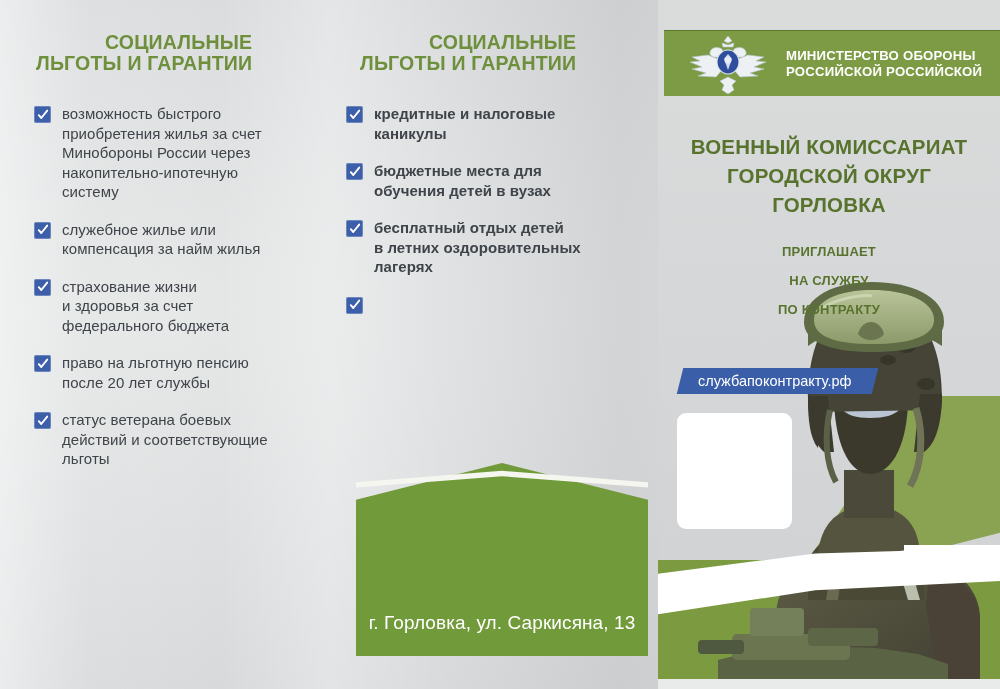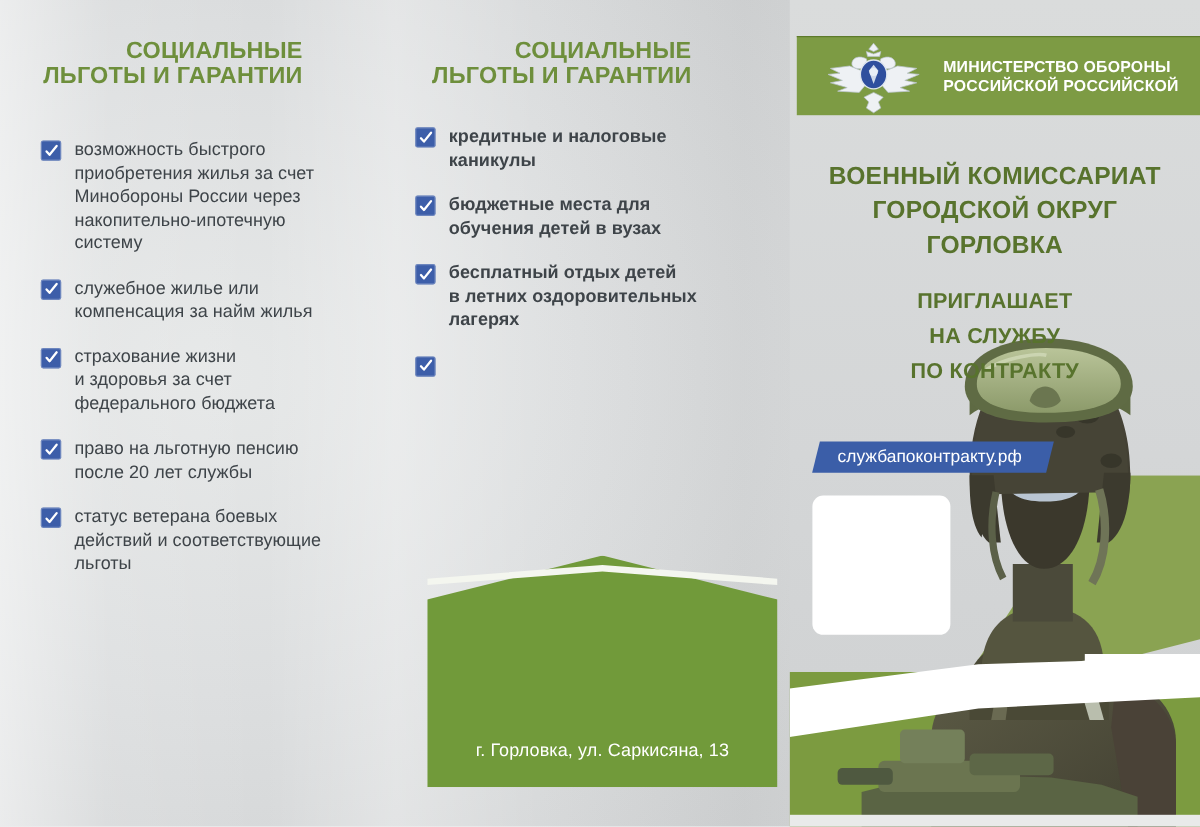--- a/index.html
+++ b/index.html
@@ -33,21 +33,21 @@
   #col2{ left:340px; width:310px; }
 
   .col-title{
     position:absolute; left:36px; top:32px;
     color:#6e8f3c; font-weight:bold; font-size:19.5px;
     line-height:21px; letter-spacing:.2px; white-space:pre-line;text-align:right;
   }
   #col2 .col-title{ left:20px; }
 
   .bullets{ position:absolute; left:34px; right:6px; }
-  #col1 .bullets{ top:115px; }
+  #col1 .bullets{ top:104px; }
   #col2 .bullets{ left:6px; top:104px;font-weight:bold; }
 
   .bullet{ display:flex; align-items:flex-start; margin-bottom:18px; }
   .cbox{
     flex:0 0 auto; width:17px; height:17px; margin-top:2px; margin-right:11px;
     background:#3d5ea9; border-radius:2px;
     display:flex; align-items:center; justify-content:center;
     box-shadow:0 0 0 1px rgba(255,255,255,.25) inset;
   }
   .cbox svg{ display:block; }
@@ -65,21 +65,21 @@
     position:absolute; inset:0; background:#719a3a;
     clip-path:polygon(0% 19%, 50% 0%, 100% 19%, 100% 100%, 0% 100%);
   }
   #green-panel .gchev{
     position:absolute; left:0; top:0; width:100%; height:60px;
     clip-path:polygon(0% 32%, 50% 13%, 100% 32%, 100% 41%, 50% 22%, 0% 41%);
     background:#f4f6ef;
   }
   #green-addr{
     position:absolute; left:0; right:0; bottom:22px; text-align:center;
-    color:#ffffff; font-size:15px; letter-spacing:.1px;
+    color:#ffffff; font-size:19px; letter-spacing:.1px;
   }
 
   
   #right{
     position:absolute; left:658px; top:0; width:342px; height:689px;
     overflow:hidden;
   }
   #right-bg{
     position:absolute; inset:0;
     background:linear-gradient(180deg,#dadcdc 0%,#d4d6d7 55%,#cfd1d2 100%);
@@ -95,21 +95,21 @@
     margin-left:12px; white-space:pre-line; letter-spacing:.2px;
   }
 
   #recruit-title{
     position:absolute; left:0; right:0; top:120px; text-align:center;
     color:#58732d; font-weight:bold; font-size:20.5px; line-height:29px;
     white-space:pre-line; letter-spacing:.2px;margin-top:12px;
   }
   #recruit-cta{
     position:absolute; left:0; right:0; top:237px; text-align:center;
-    color:#58732d; font-weight:bold; font-size:18px; line-height:29px;
+    color:#58732d; font-weight:bold; font-size:13px; line-height:29px;
     white-space:pre-line; letter-spacing:.2px;
   }
 
   
   #wedge-a{
     position:absolute; left:120px; top:396px; width:222px; height:190px;
     background:#8aa352;
     clip-path:polygon(100% 0%, 100% 72%, 6% 100%, 62% 0%);
   }
   #wedge-b{

